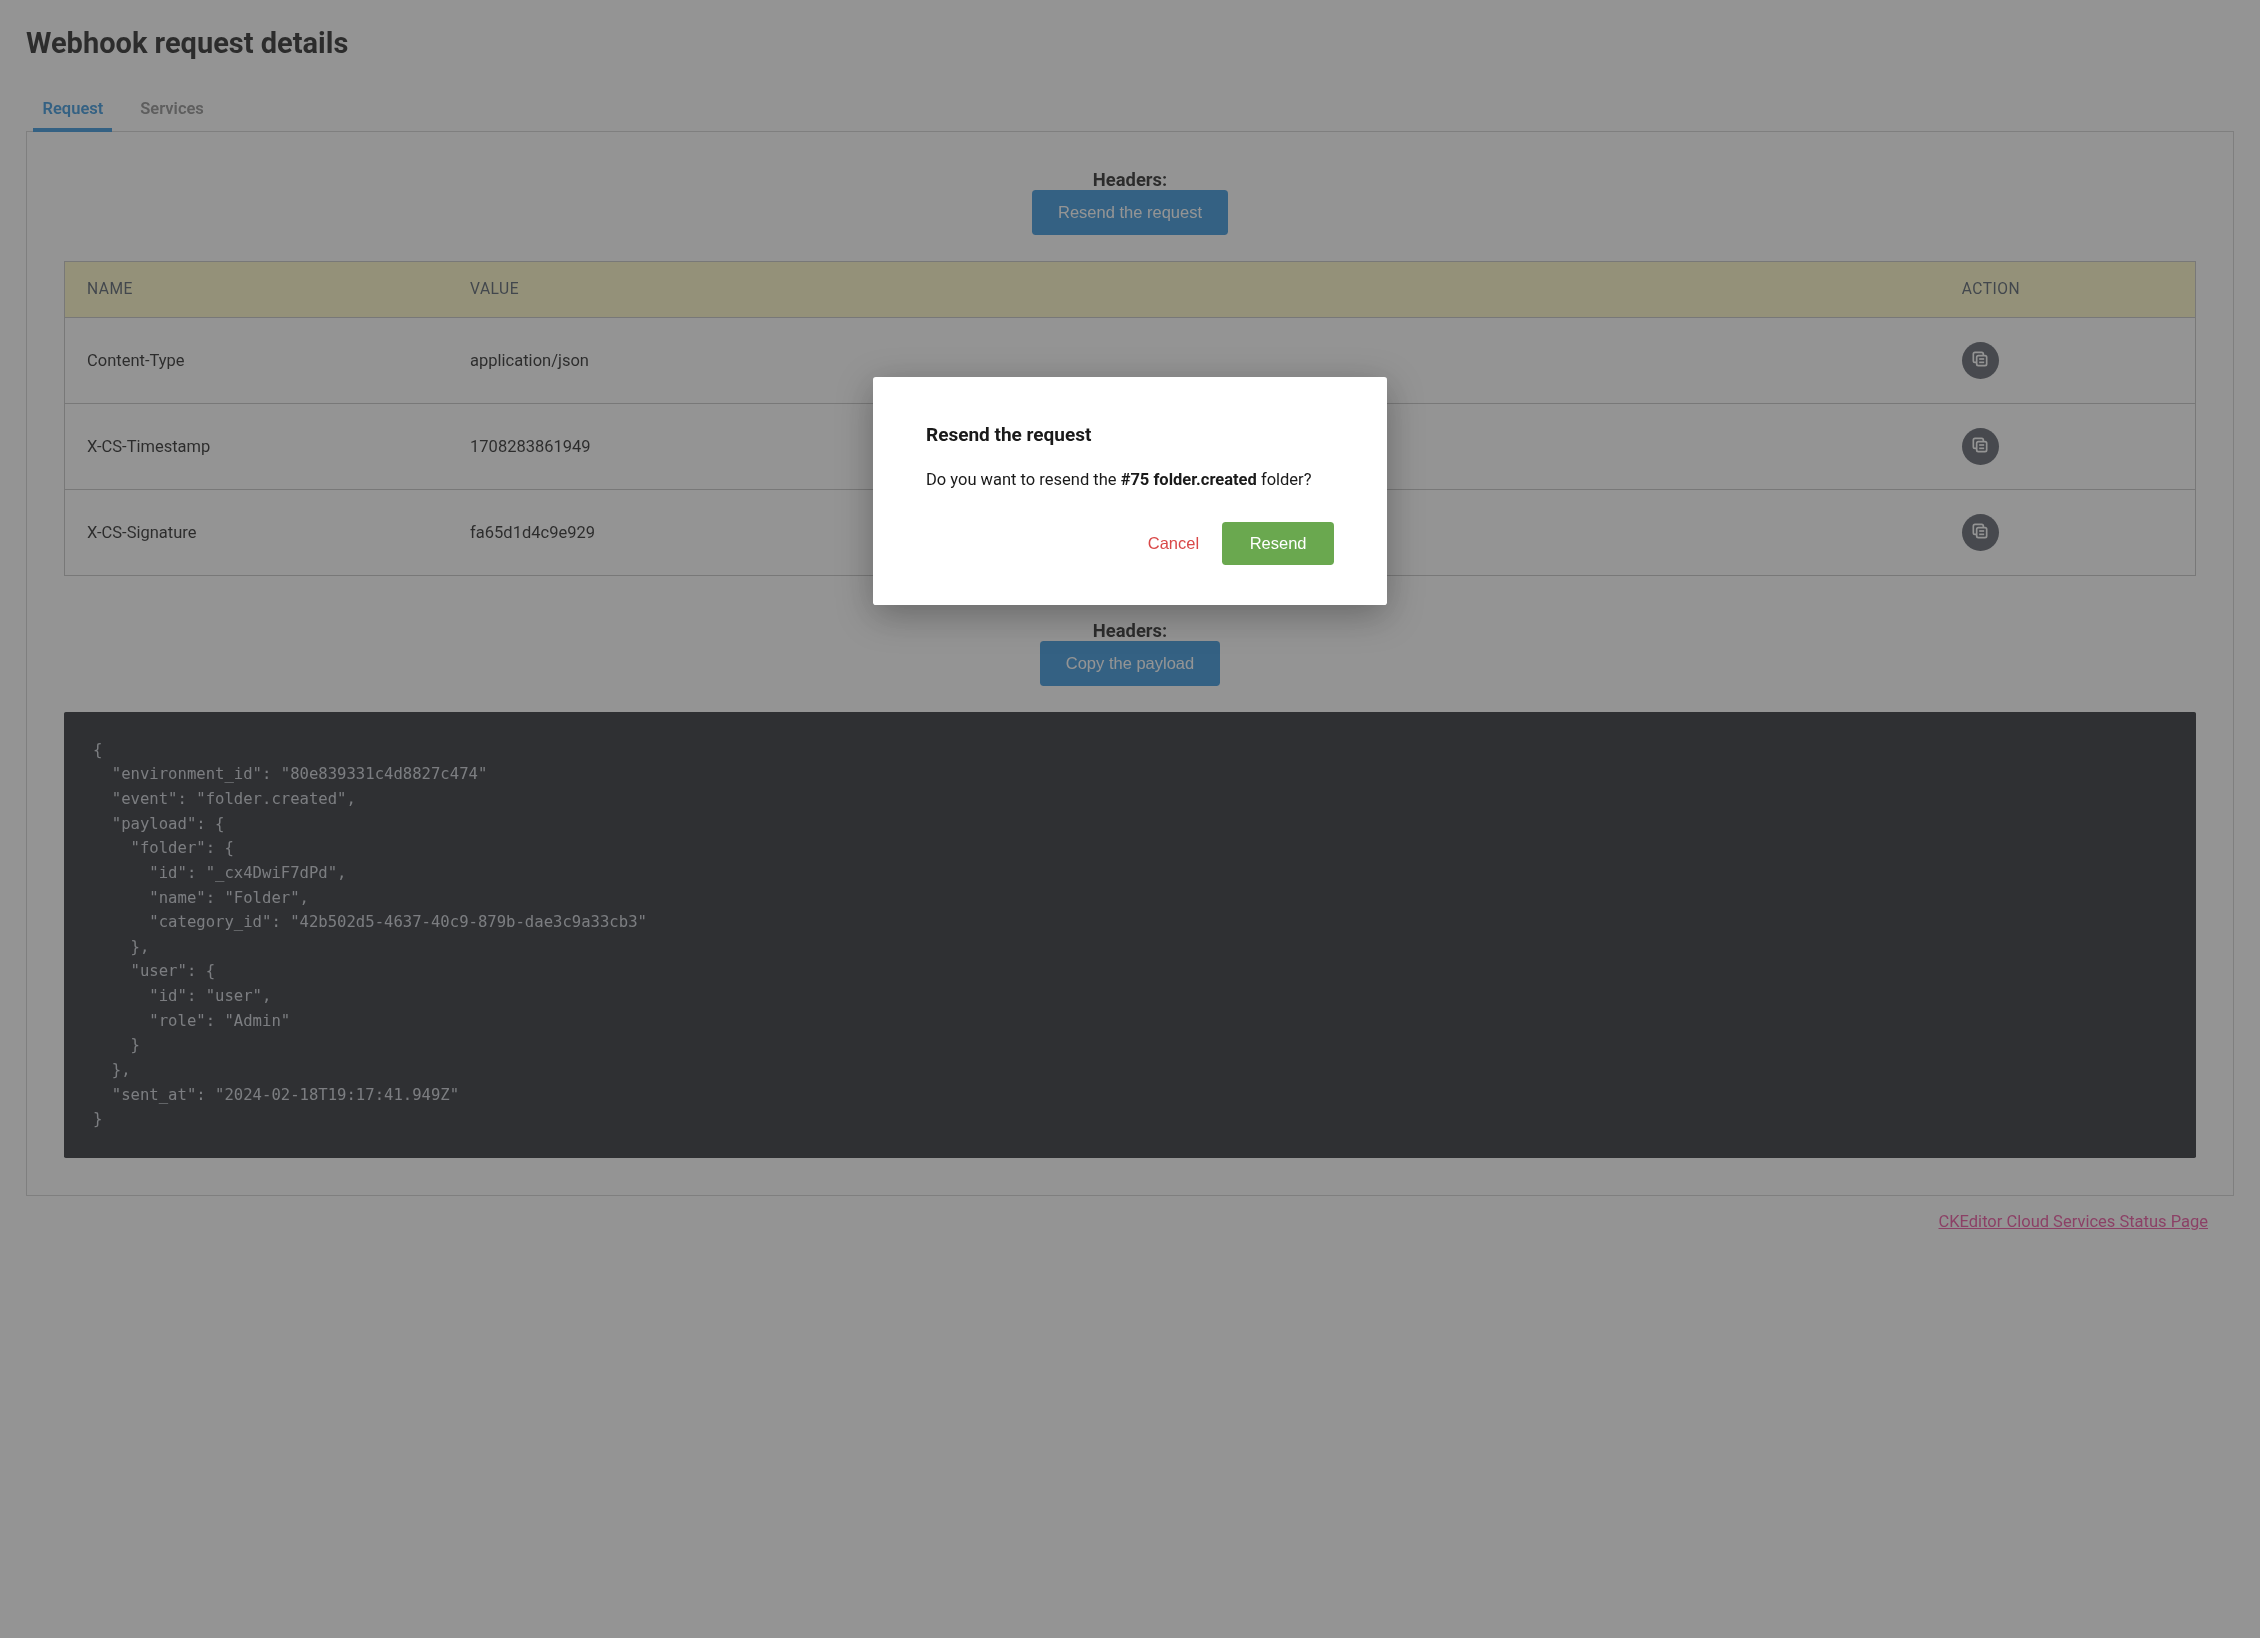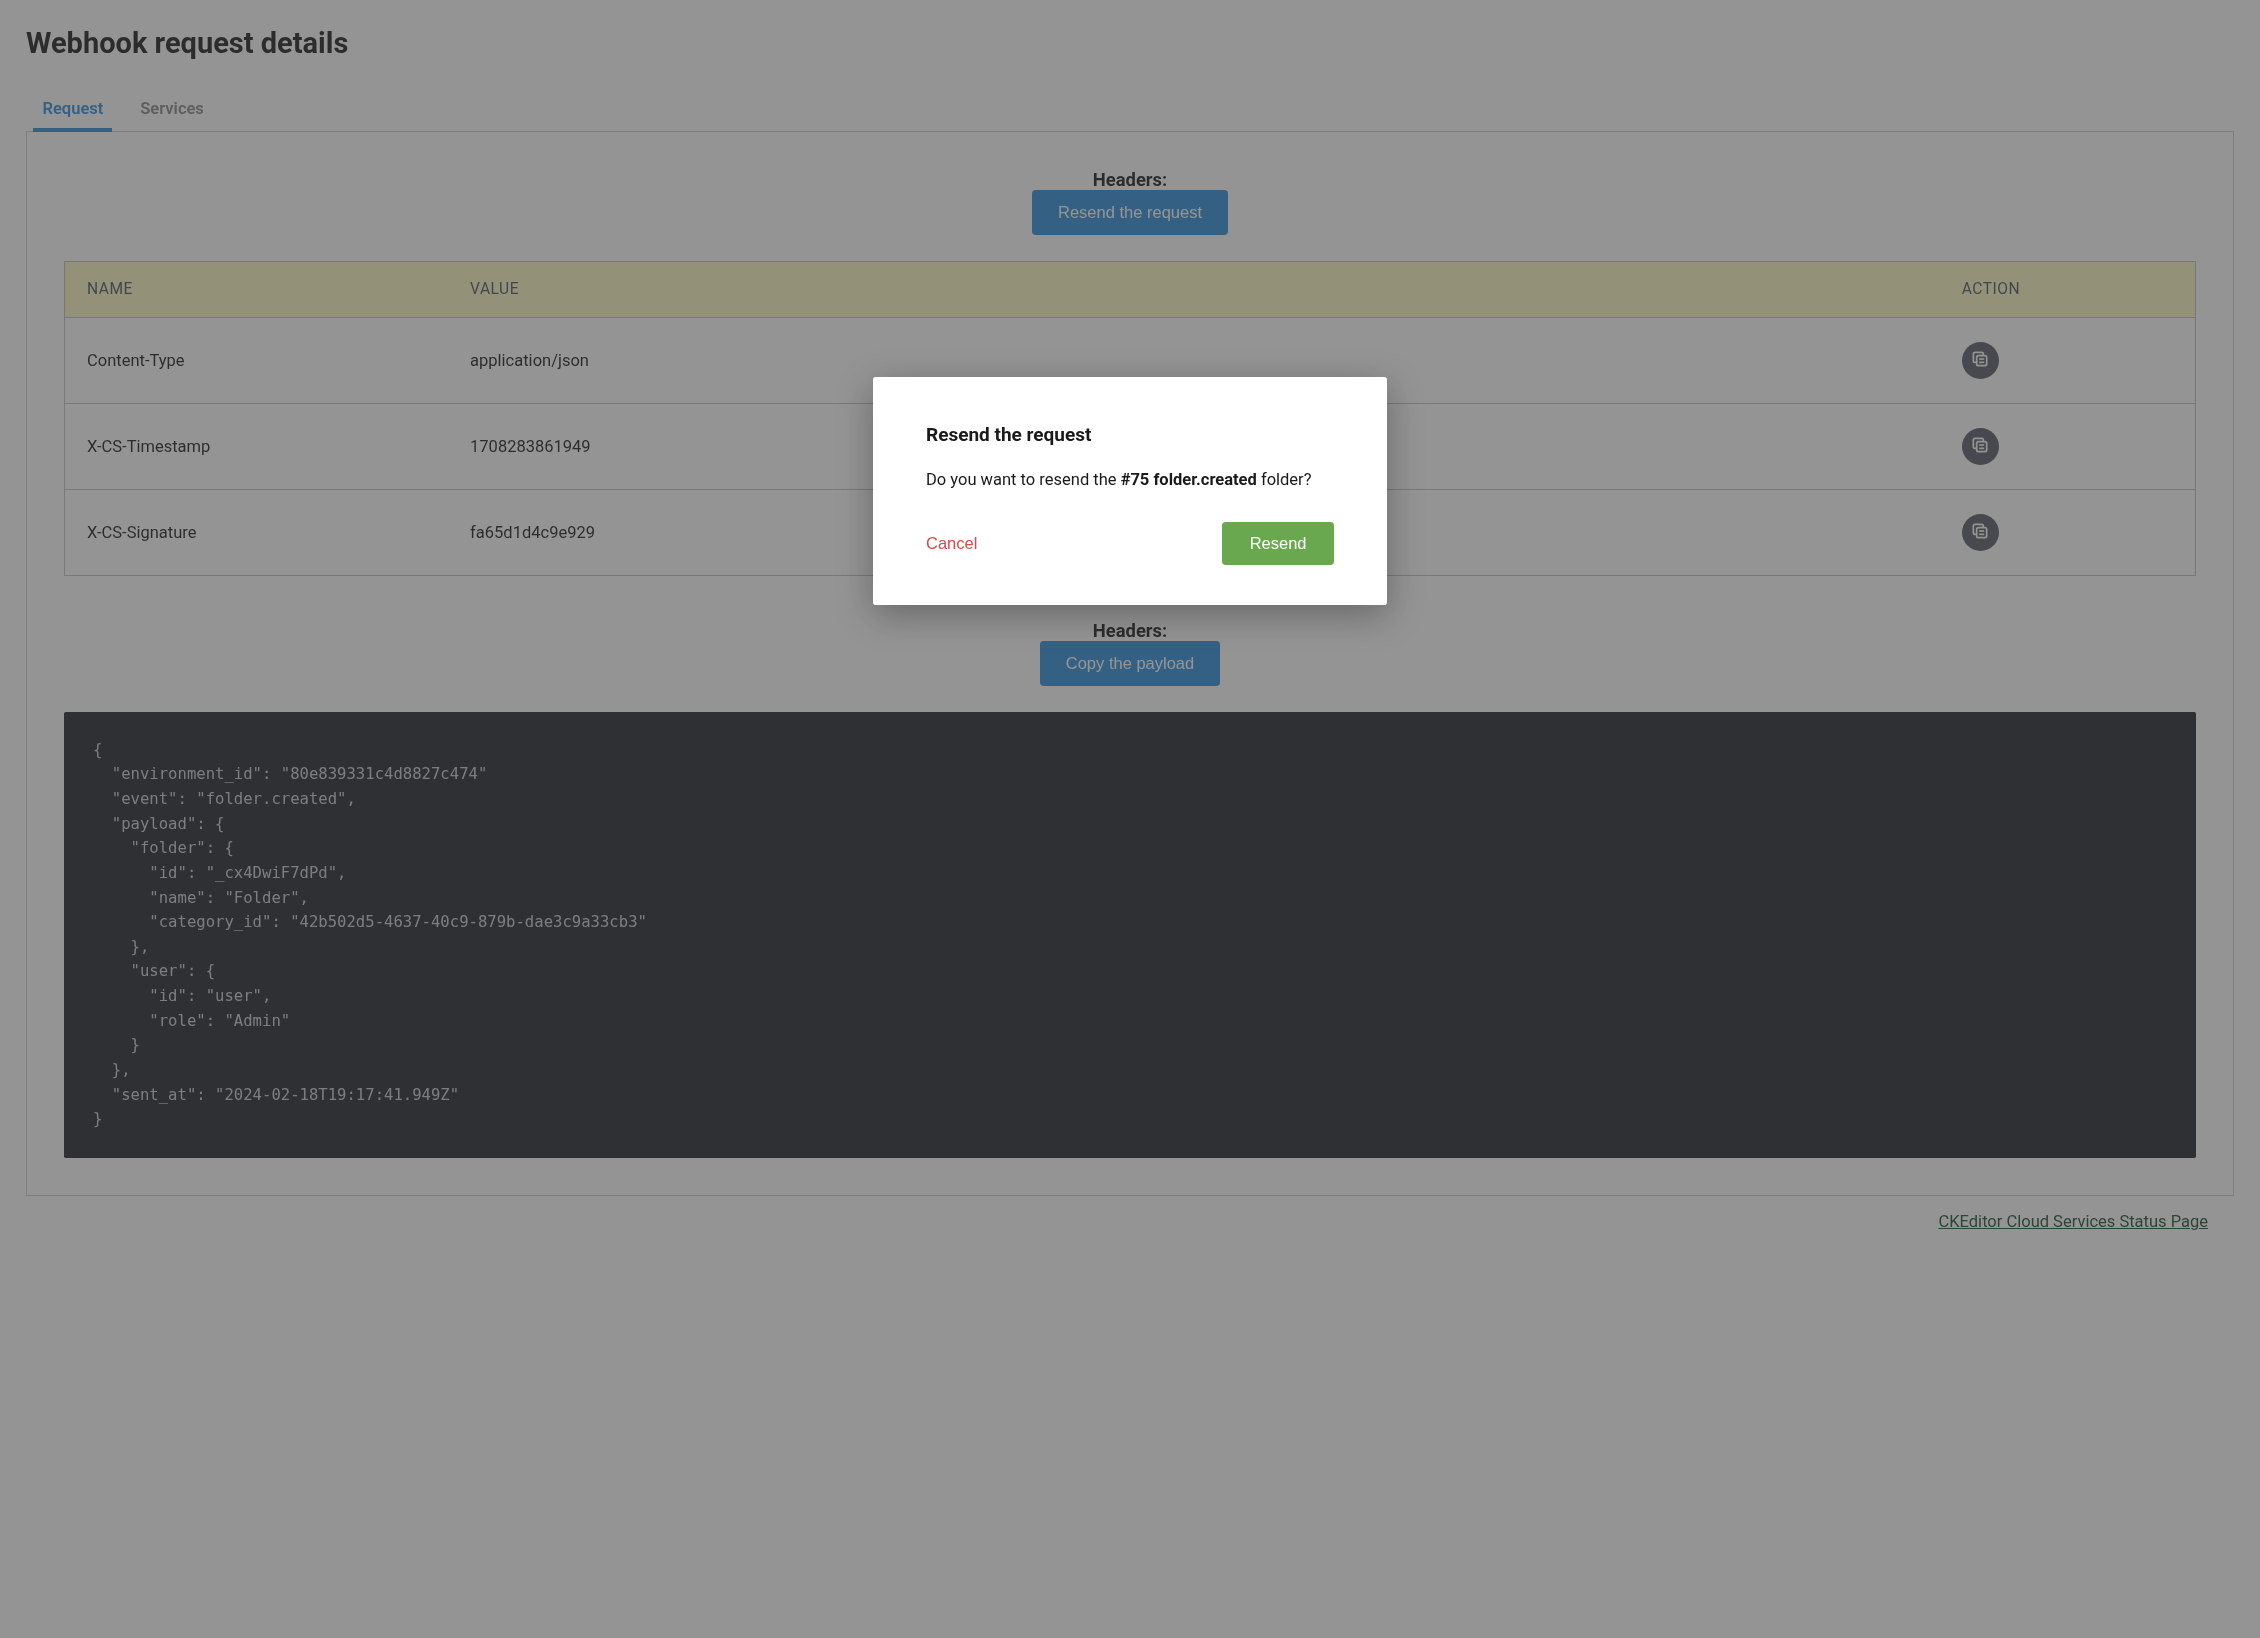--- a/index.html
+++ b/index.html
@@ -142,21 +142,21 @@
       line-height: 1.58;
       white-space: pre;
       overflow-x: auto;
       border-radius: 1.8px;
     }
     .footer {
       padding: 16.5px 26px 0;
       text-align: right;
     }
     .footer a {
-      color: #14532d;
+      color: #ec4899;
       text-decoration: underline;
       font-size: 16.5px;
     }
     
     .overlay {
       position: fixed;
       inset: 0;
       background: rgba(60,60,60,0.55);
       display: flex;
       align-items: flex-start;
@@ -179,22 +179,22 @@
     .modal-body {
       font-size: 16.5px;
       color: #1a1a1a;
       margin-bottom: 33px;
     }
     .modal-body .bold {
       font-weight: 700;
     }
     .modal-actions {
       display: flex;
-      justify-content: space-between;
-      gap: 34px;
+      justify-content: flex-end;
+      gap: 23px;
       align-items: center;
     }
     .modal-cancel {
       color: #d94848;
       background: none;
       border: none;
       font-size: 16.5px;
       font-weight: 500;
       cursor: pointer;
     }

